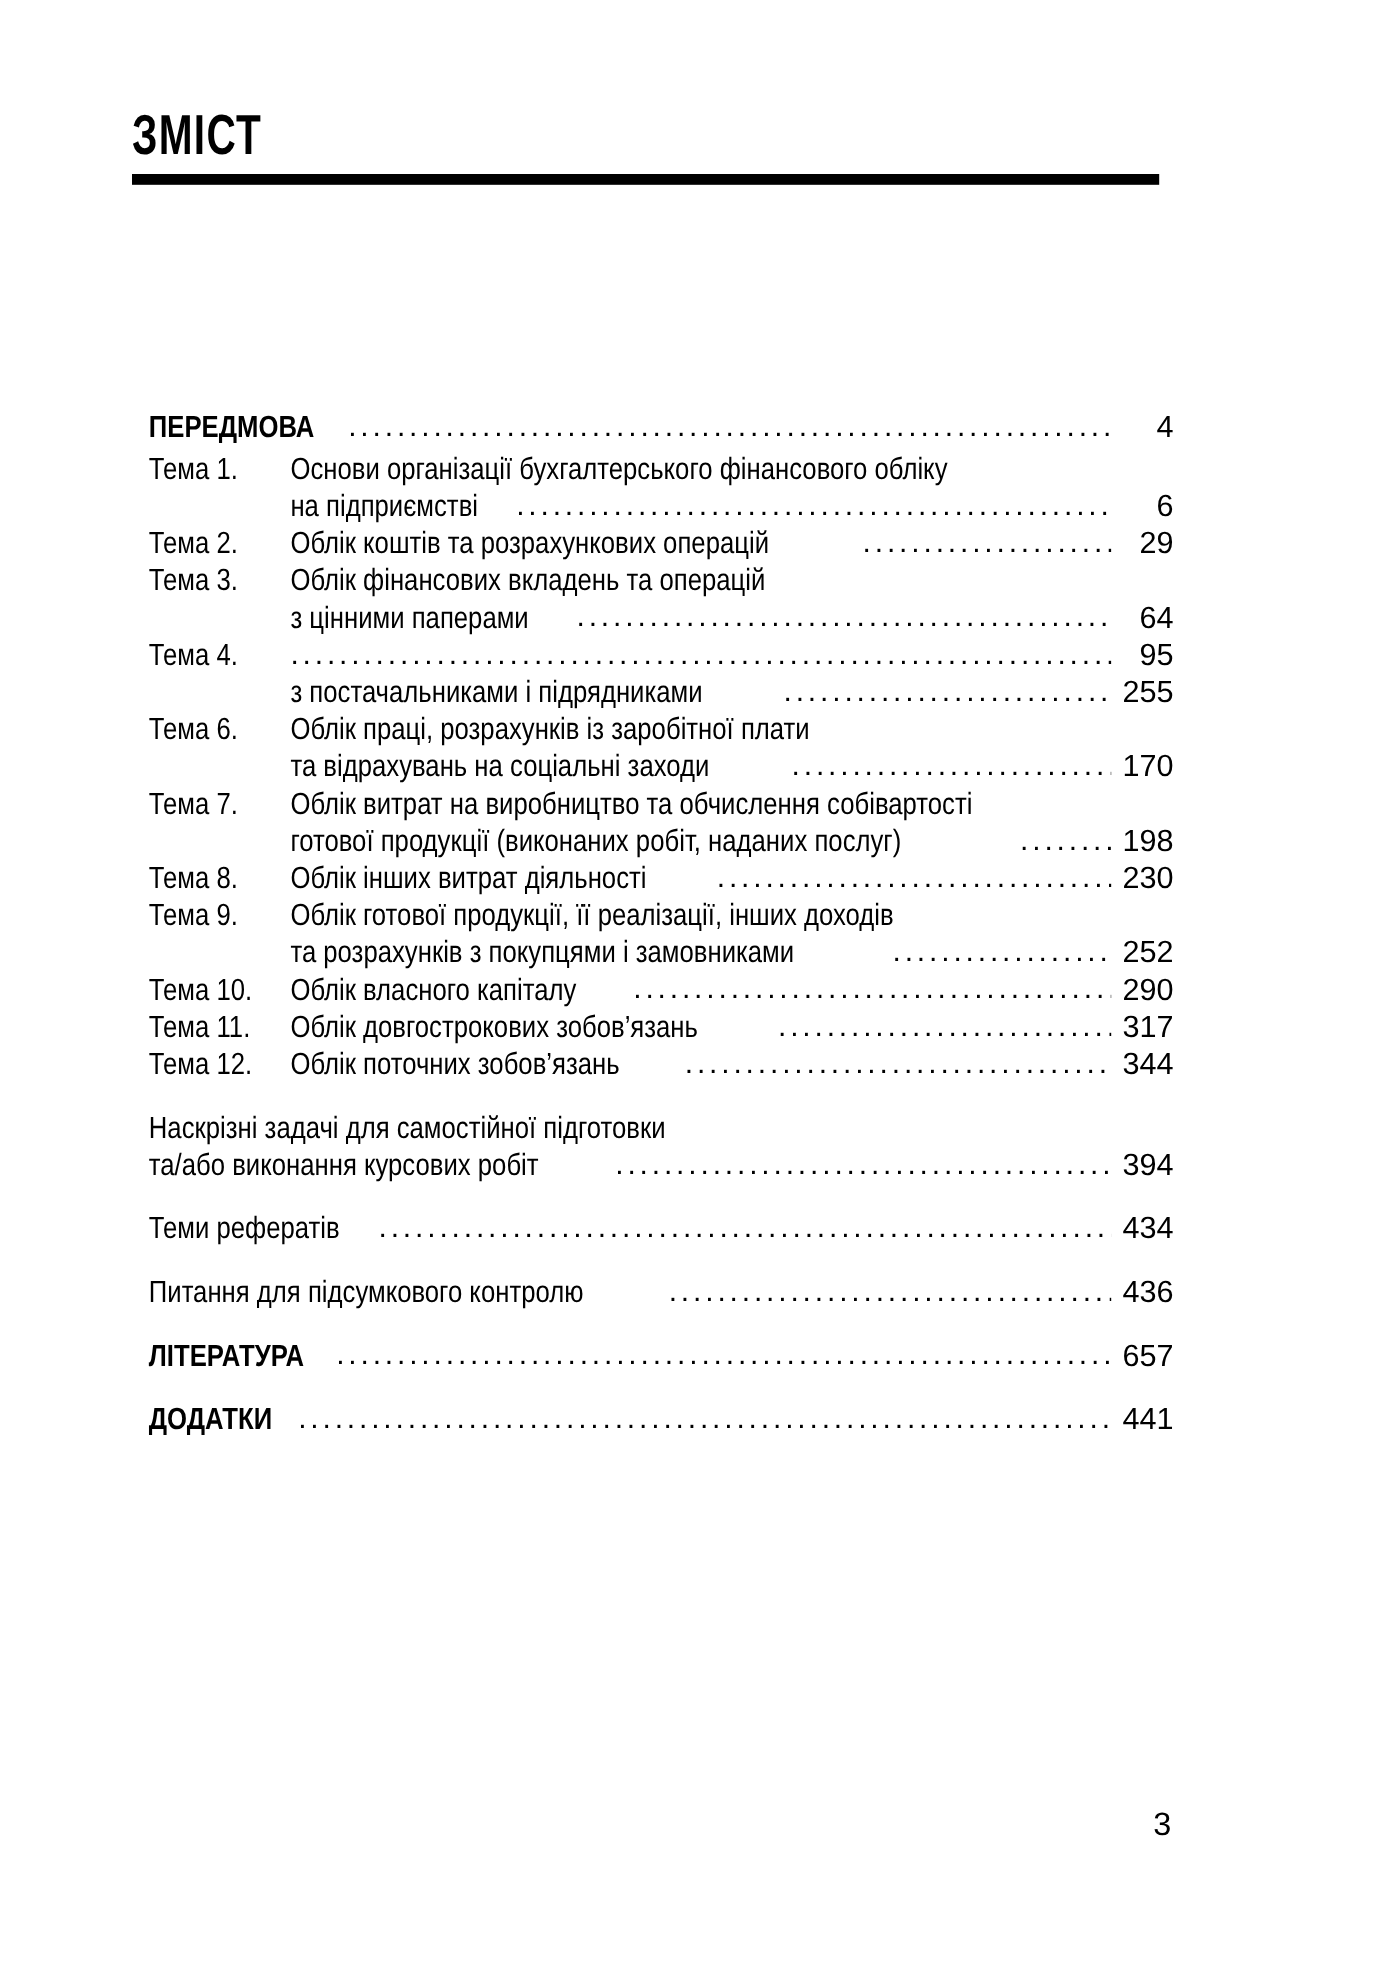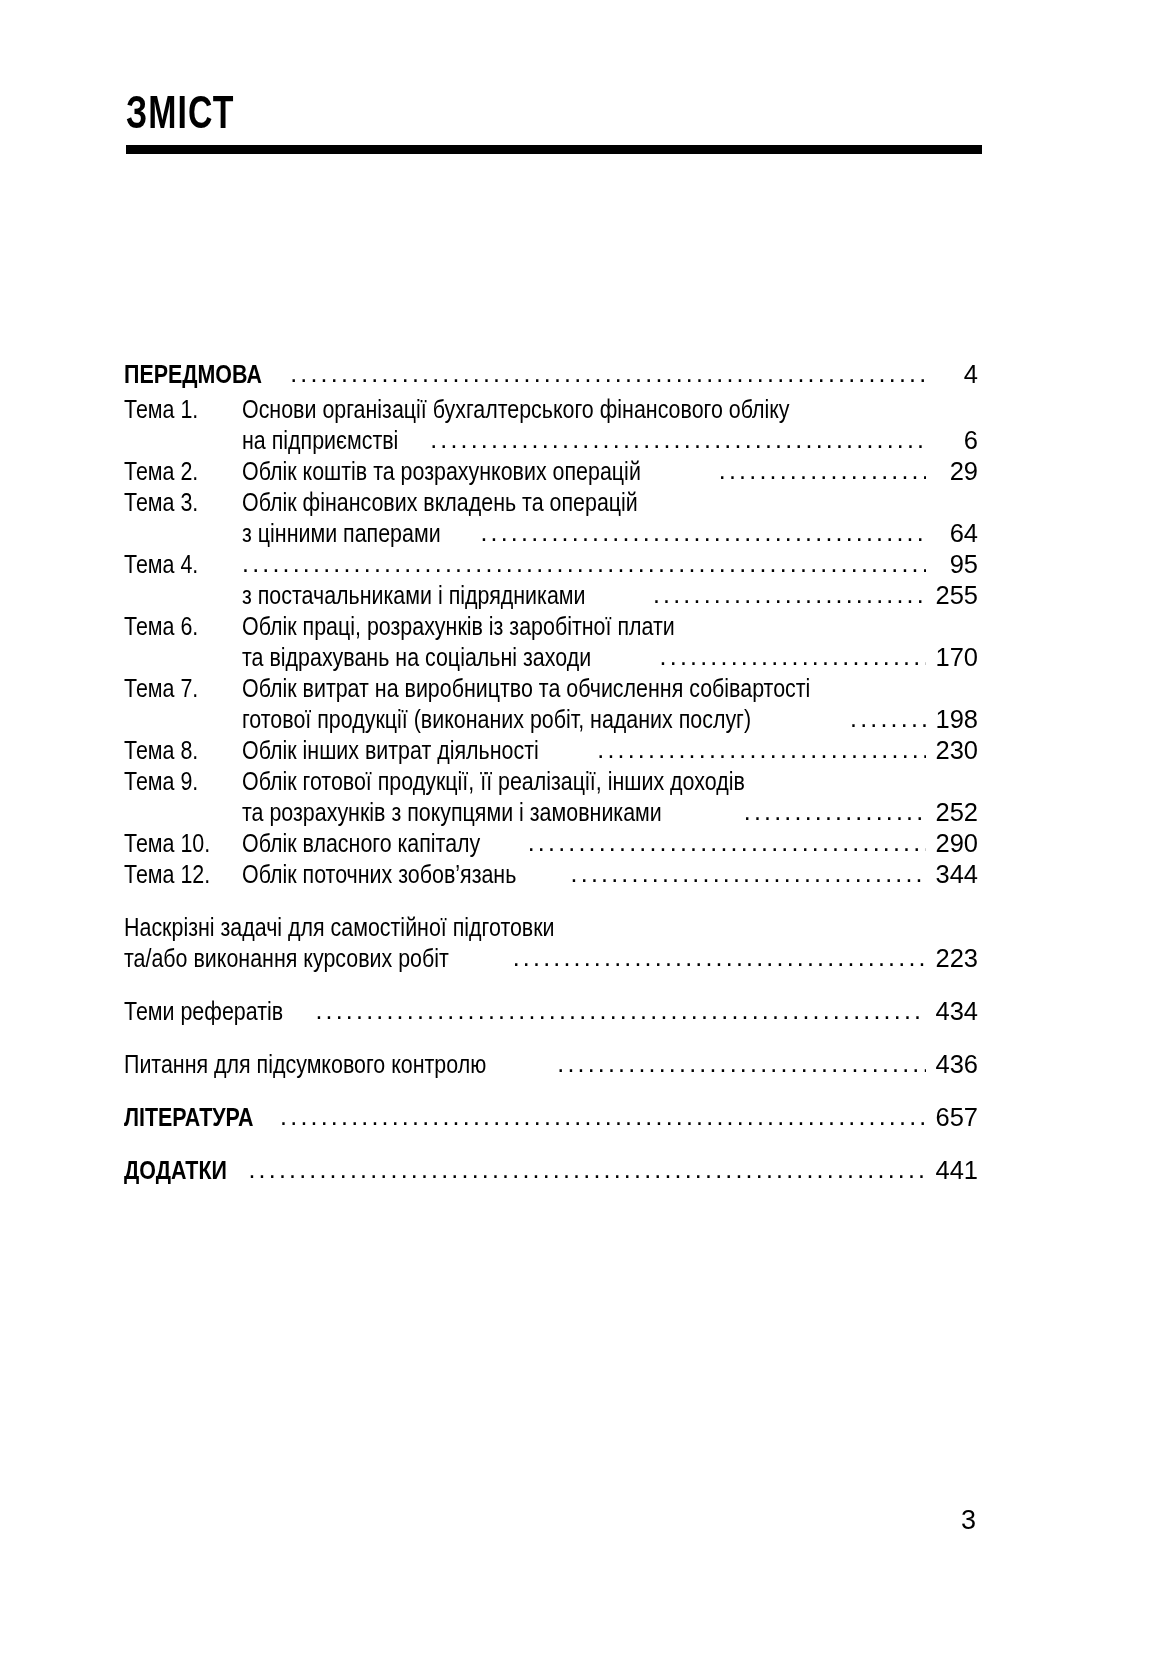--- a/index.html
+++ b/index.html
@@ -20,21 +20,21 @@
   .page {
     position: absolute;
     inset: 0;
     width: 1166px;
     height: 1654px;
   }
 
   
   .toc-heading-block {
     position: absolute;
-    left: 126px;
+    left: 110px;
     top: 86px;
     width: 856px;
   }
   .toc-heading {
     font-family: "Liberation Sans Narrow", "Liberation Sans", sans-serif;
     font-weight: bold;
     font-size: 47px;
     line-height: 52px;
     letter-spacing: 1.5px;
     transform: scaleX(0.72);
@@ -48,21 +48,20 @@
     background: #000000;
     width: 856px;
   }
 
   
   .toc-body {
     position: absolute;
     left: 124px;
     top: 341px;
     width: 854px;
-    margin-top: 18px;
   }
 
   .toc-row {
     display: flex;
     align-items: flex-end;
     width: 854px;
     font-size: 25.5px;
     line-height: 31px;
     font-family: "Liberation Sans Narrow", "Liberation Sans", sans-serif;
   }
@@ -225,33 +224,39 @@
         <div class="toc-leader"></div>
         <div class="toc-page">252</div>
       </div>
       <div class="toc-row">
         <div class="toc-label"><span class="nw">Тема 10.</span></div>
         <div class="toc-title"><span class="nw">Облік власного капіталу</span></div>
         <div class="toc-leader"></div>
         <div class="toc-page">290</div>
       </div>
       <div class="toc-row">
+        <div class="toc-label"><span class="nw">Тема 11.</span></div>
+        <div class="toc-title"><span class="nw">Облік довгострокових зобов’язань</span></div>
+        <div class="toc-leader"></div>
+        <div class="toc-page">317</div>
+      </div>
+      <div class="toc-row">
         <div class="toc-label"><span class="nw">Тема 12.</span></div>
         <div class="toc-title"><span class="nw">Облік поточних зобов’язань</span></div>
         <div class="toc-leader"></div>
         <div class="toc-page">344</div>
       </div>
       <div class="gap-md"></div>
       <div class="toc-row full no-leader">
         <div class="toc-title"><span class="nw">Наскрізні задачі для самостійної підготовки</span></div>
       </div>
       <div class="toc-row full cont">
         <div class="toc-title"><span class="nw">та/або виконання курсових робіт</span></div>
         <div class="toc-leader"></div>
-        <div class="toc-page">223</div>
+        <div class="toc-page">394</div>
       </div>
       <div class="gap-md"></div>
       <div class="toc-row full">
         <div class="toc-title"><span class="nw">Теми рефератів</span></div>
         <div class="toc-leader"></div>
         <div class="toc-page">434</div>
       </div>
       <div class="gap-md"></div>
       <div class="toc-row full">
         <div class="toc-title"><span class="nw">Питання для підсумкового контролю</span></div>

